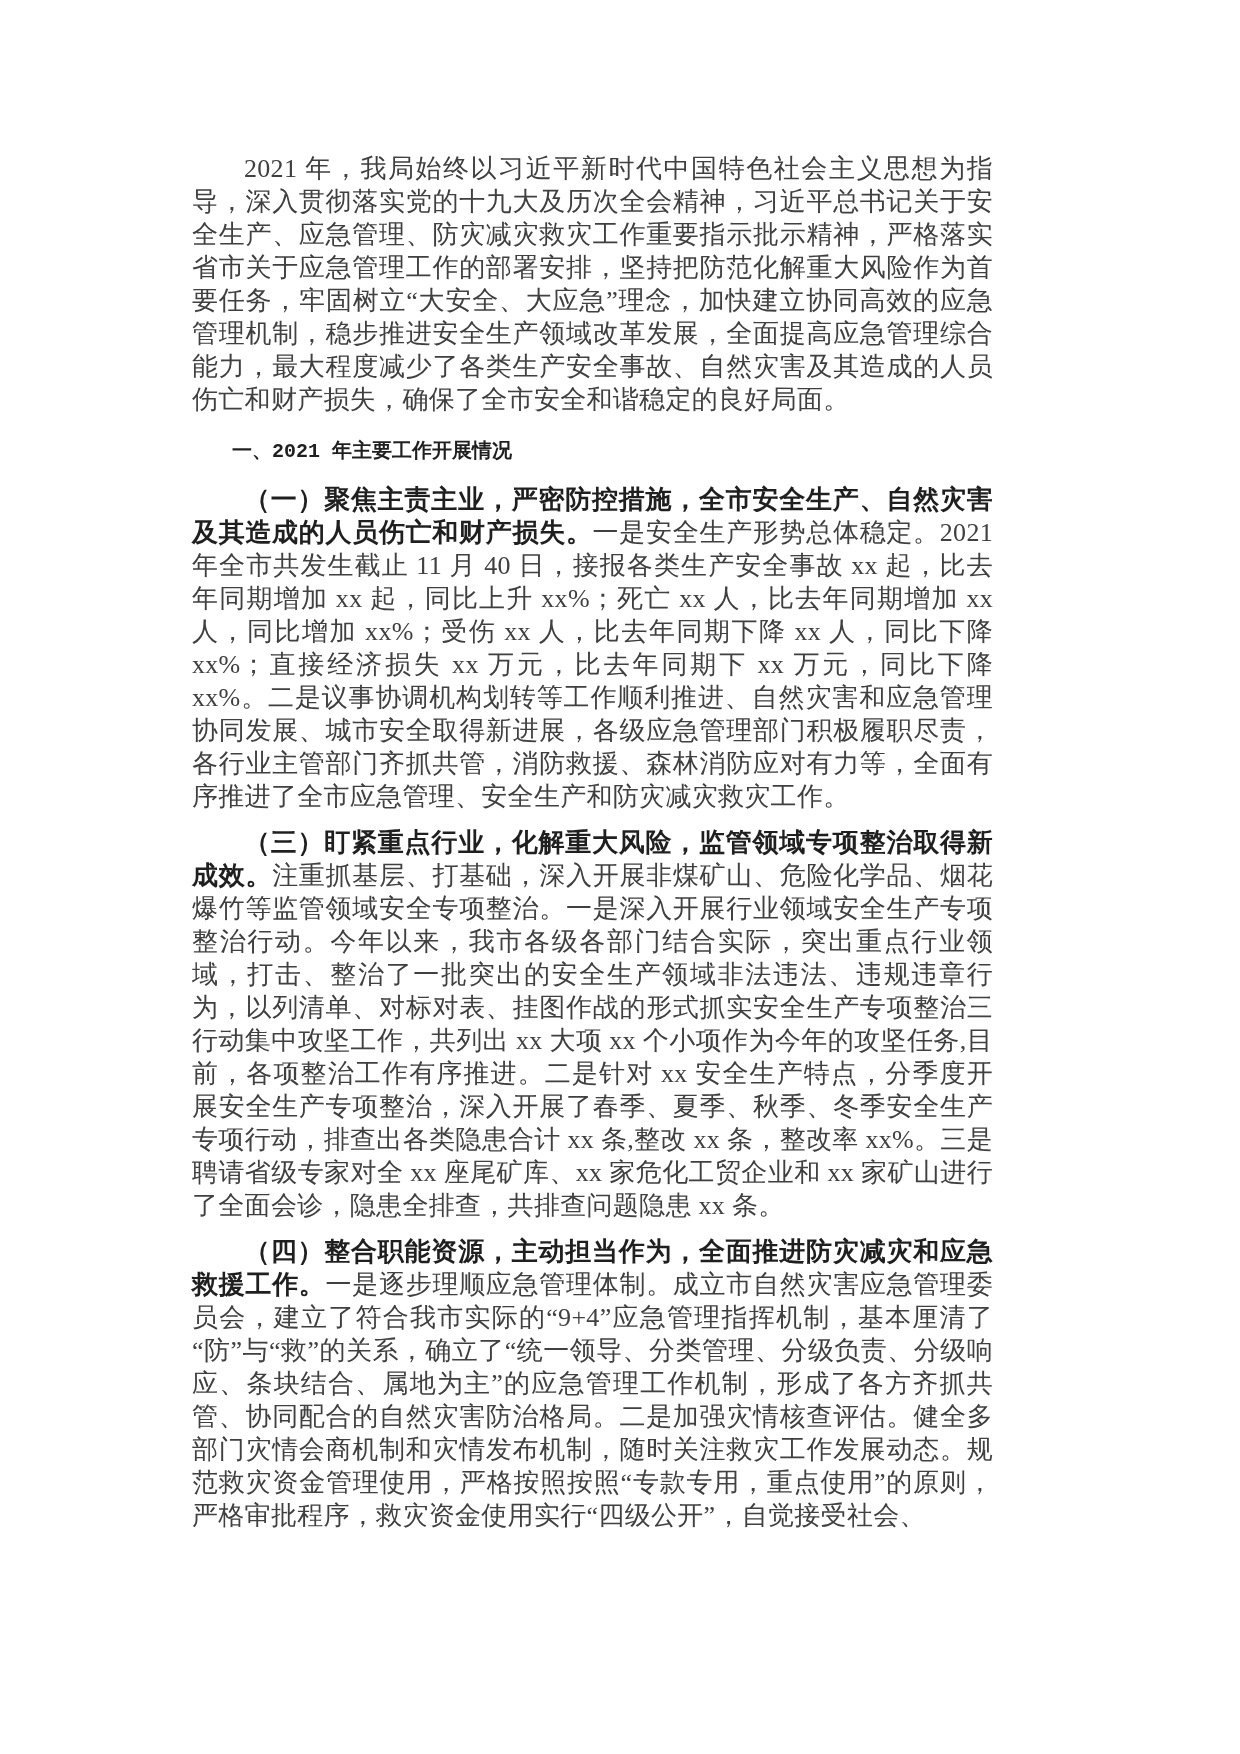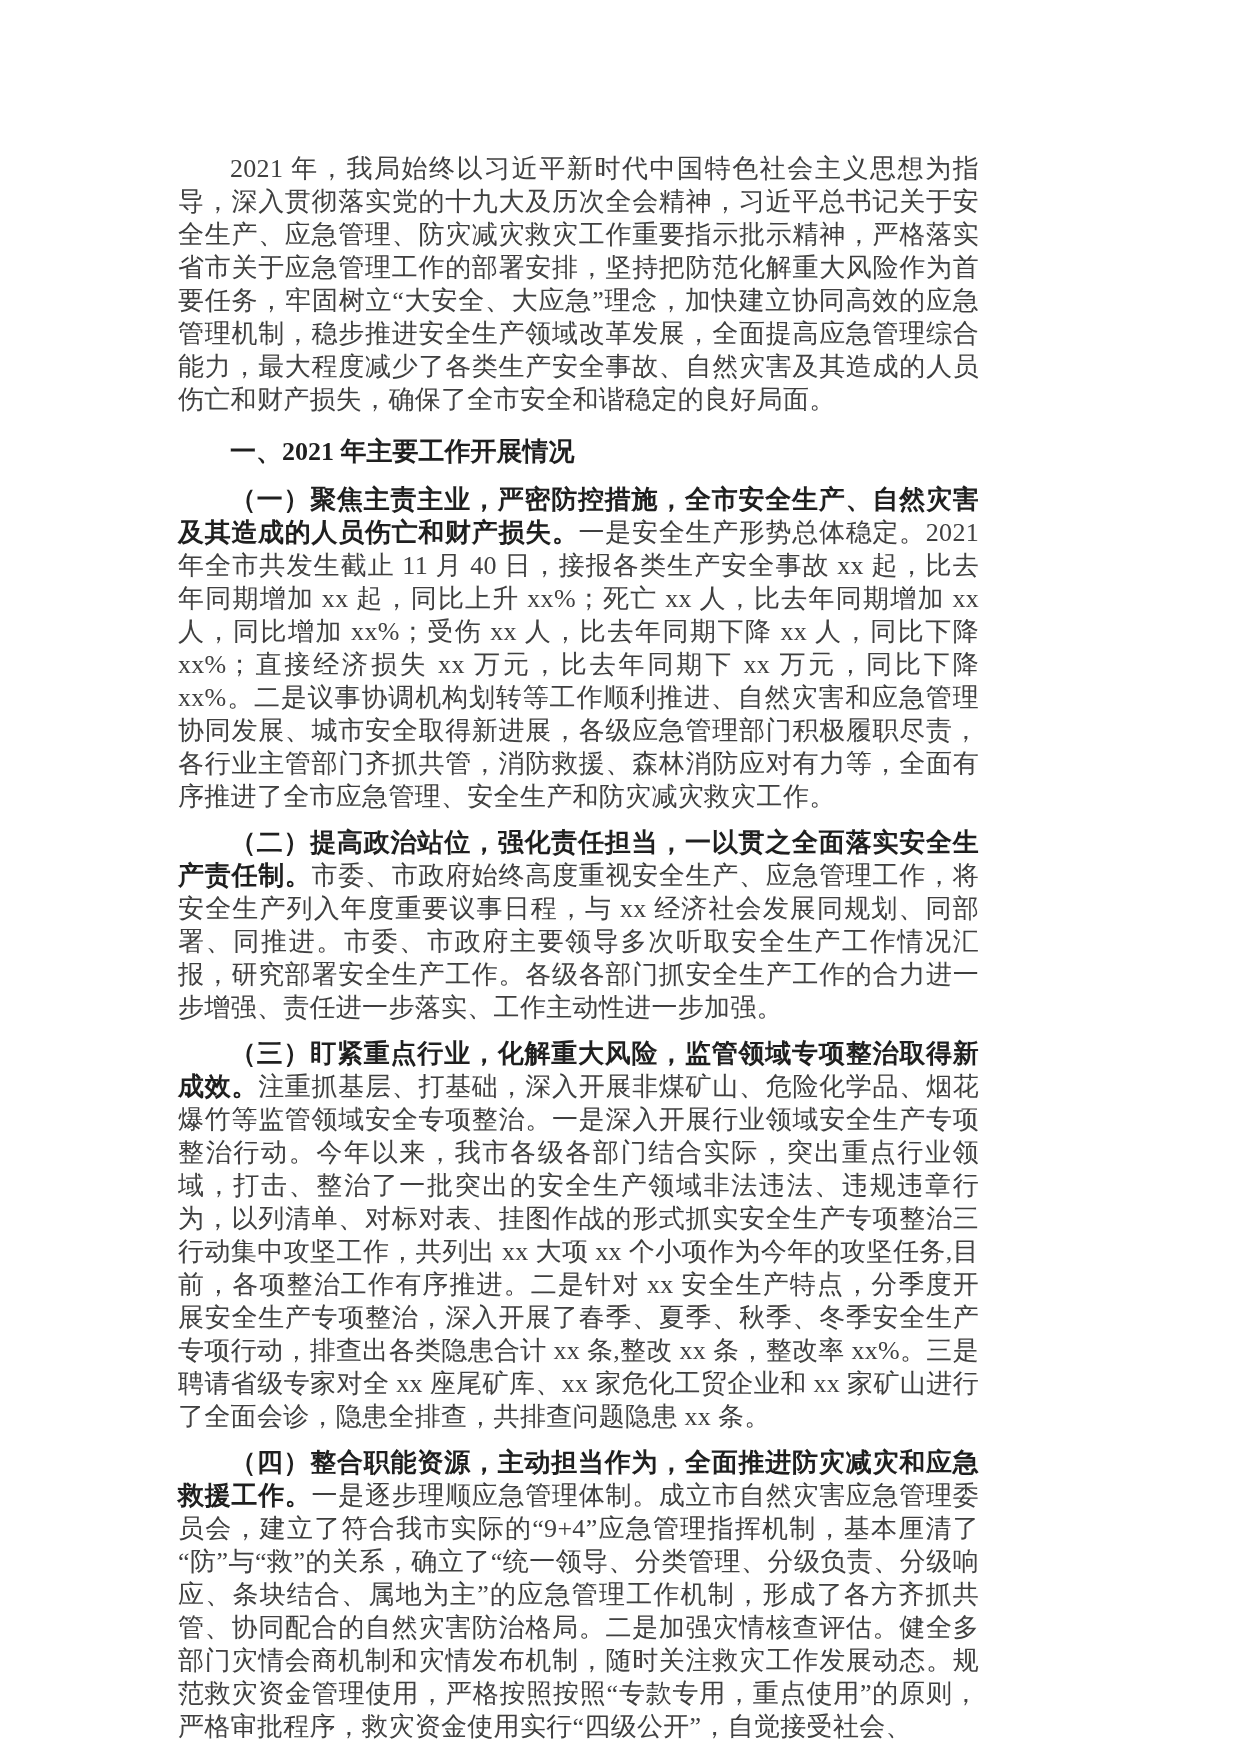--- a/index.html
+++ b/index.html
@@ -8,36 +8,37 @@
     background: #ffffff;
   }
   .page {
     position: relative;
     width: 1095px;
     height: 1754px;
     background: #ffffff;
     box-sizing: border-box;
     padding: 152px 116px 0 178px;
     overflow: hidden;
+    margin-left: 14px;
   }
   .para {
     margin: 0 0 13px 0;
     font-family: "Liberation Serif", "DejaVu Serif", serif;
     font-size: 26px;
     line-height: 33px;
     color: #404040;
     text-align: justify;
     text-indent: 2em;
     letter-spacing: 0.3px;
   }
   .heading {
     margin: 19px 0 15px 0;
-    font-family: Liberation Serif, serif;
+    font-family: Liberation Mono, monospace;
     font-weight: 700;
-    font-size: 26px;
+    font-size: 20px;
     line-height: 33px;
     color: #1f1f1f;
     text-indent: 2em;
   }
   .lead {
     font-family: "Liberation Sans", "DejaVu Sans", sans-serif;
     font-weight: 700;
     color: #1f1f1f;
   }
   .body-text {
@@ -52,23 +53,20 @@
   <p class="para">
     <span class="body-text">2021 年，我局始终以习近平新时代中国特色社会主义思想为指导，深入贯彻落实党的十九大及历次全会精神，习近平总书记关于安全生产、应急管理、防灾减灾救灾工作重要指示批示精神，严格落实省市关于应急管理工作的部署安排，坚持把防范化解重大风险作为首要任务，牢固树立“大安全、大应急”理念，加快建立协同高效的应急管理机制，稳步推进安全生产领域改革发展，全面提高应急管理综合能力，最大程度减少了各类生产安全事故、自然灾害及其造成的人员伤亡和财产损失，确保了全市安全和谐稳定的良好局面。</span>
   </p>
 
   <p class="heading">一、2021 年主要工作开展情况</p>
 
   <p class="para">
     <span class="lead">（一）聚焦主责主业，严密防控措施，全市安全生产、自然灾害及其造成的人员伤亡和财产损失。</span><span class="body-text">一是安全生产形势总体稳定。2021 年全市共发生截止 11 月 40 日，接报各类生产安全事故 xx 起，比去年同期增加 xx 起，同比上升 xx%；死亡 xx 人，比去年同期增加 xx 人，同比增加 xx%；受伤 xx 人，比去年同期下降 xx 人，同比下降 xx%；直接经济损失 xx 万元，比去年同期下 xx 万元，同比下降 xx%。二是议事协调机构划转等工作顺利推进、自然灾害和应急管理协同发展、城市安全取得新进展，各级应急管理部门积极履职尽责，各行业主管部门齐抓共管，消防救援、森林消防应对有力等，全面有序推进了全市应急管理、安全生产和防灾减灾救灾工作。</span>
   </p>
 
-  <p class="para">
-    <span class="lead">（二）提高政治站位，强化责任担当，一以贯之全面落实安全生产责任制。</span><span class="body-text">市委、市政府始终高度重视安全生产、应急管理工作，将安全生产列入年度重要议事日程，与 xx 经济社会发展同规划、同部署、同推进。市委、市政府主要领导多次听取安全生产工作情况汇报，研究部署安全生产工作。各级各部门抓安全生产工作的合力进一步增强、责任进一步落实、工作主动性进一步加强。</span>
-  </p>
 
   <p class="para">
     <span class="lead">（三）盯紧重点行业，化解重大风险，监管领域专项整治取得新成效。</span><span class="body-text">注重抓基层、打基础，深入开展非煤矿山、危险化学品、烟花爆竹等监管领域安全专项整治。一是深入开展行业领域安全生产专项整治行动。今年以来，我市各级各部门结合实际，突出重点行业领域，打击、整治了一批突出的安全生产领域非法违法、违规违章行为，以列清单、对标对表、挂图作战的形式抓实安全生产专项整治三行动集中攻坚工作，共列出 xx 大项 xx 个小项作为今年的攻坚任务,目前，各项整治工作有序推进。二是针对 xx 安全生产特点，分季度开展安全生产专项整治，深入开展了春季、夏季、秋季、冬季安全生产专项行动，排查出各类隐患合计 xx 条,整改 xx 条，整改率 xx%。三是聘请省级专家对全 xx 座尾矿库、xx 家危化工贸企业和 xx 家矿山进行了全面会诊，隐患全排查，共排查问题隐患 xx 条。</span>
   </p>
 
   <p class="para">
     <span class="lead">（四）整合职能资源，主动担当作为，全面推进防灾减灾和应急救援工作。</span><span class="body-text">一是逐步理顺应急管理体制。成立市自然灾害应急管理委员会，建立了符合我市实际的“9+4”应急管理指挥机制，基本厘清了“防”与“救”的关系，确立了“统一领导、分类管理、分级负责、分级响应、条块结合、属地为主”的应急管理工作机制，形成了各方齐抓共管、协同配合的自然灾害防治格局。二是加强灾情核查评估。健全多部门灾情会商机制和灾情发布机制，随时关注救灾工作发展动态。规范救灾资金管理使用，严格按照按照“专款专用，重点使用”的原则，严格审批程序，救灾资金使用实行“四级公开”，自觉接受社会、</span>
   </p>
 
 </div>

